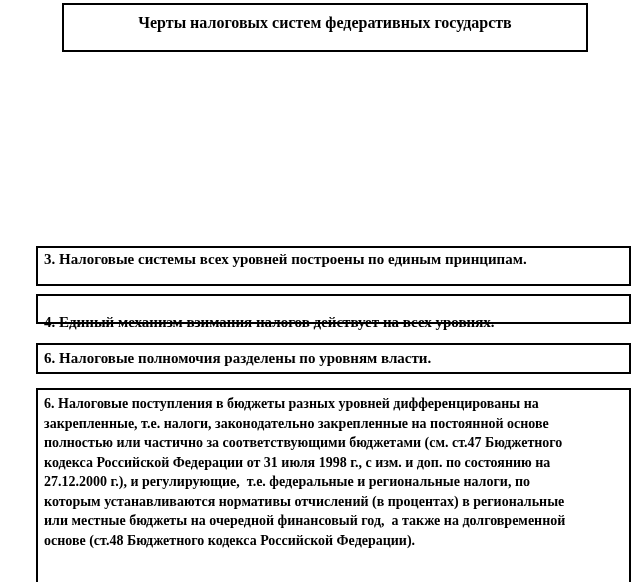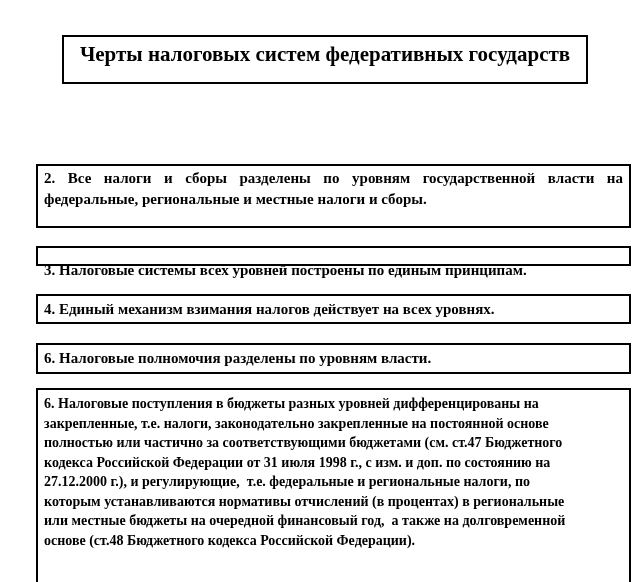--- a/index.html
+++ b/index.html
@@ -24,41 +24,40 @@
     font-weight: bold;
     color: #000000;
   }
   .title-box {
     left: 62px;
     top: 3px;
     width: 526px;
     height: 49px;
     text-align: center;
     padding: 8px 6px 0 6px;
-    font-size: 21px;
+    font-size: 16px;
     line-height: 19px;
-    margin-top: 32px;
   }
   .feature {
     left: 36px;
     width: 595px;
     font-size: 15px;
     line-height: 21px;
     padding: 2px 6px 0 6px;
   }
   .feature .txt {
     display: block;
   }
   .justified .txt {
     text-align: justify;
   }
   .fb1 { top: 68px;  height: 79px; }
   .fb2 { top: 164px; height: 64px; }
-  .fb3 { top: 246px; height: 20px; line-height: 20px; padding-top: 12px; }
-  .fb4 { top: 294px; height: 30px; line-height: 20px; padding-top: 3px; }
+  .fb3 { top: 246px; height: 40px; line-height: 20px; padding-top: 1px; }
+  .fb4 { top: 294px; height: 30px; line-height: 20px; padding-top: 16px; }
   .fb5 { top: 343px; height: 31px; line-height: 20px; padding-top: 3px; }
   .fb6 {
     top: 388px;
     height: 237px;
     font-size: 14px;
     line-height: 19.5px;
     padding-top: 4px;
     font-family: Liberation Serif, serif;
   }
   .fb6 .txt {
@@ -68,23 +67,20 @@
 </head>
 <body>
 
 <div class="canvas">
 
   <div class="box title-box">
     <span class="txt">Черты налоговых систем федеративных государств</span>
   </div>
 
 
-  <div class="box feature justified fb2">
-    <span class="txt">2. Все налоги и сборы разделены по уровням государственной власти на федеральные, региональные и местные налоги и сборы.</span>
-  </div>
 
   <div class="box feature fb3">
     <span class="txt">3. Налоговые системы всех уровней построены по единым принципам.</span>
   </div>
 
   <div class="box feature fb4">
     <span class="txt">4. Единый механизм взимания налогов действует на всех уровнях.</span>
   </div>
 
   <div class="box feature fb5">

